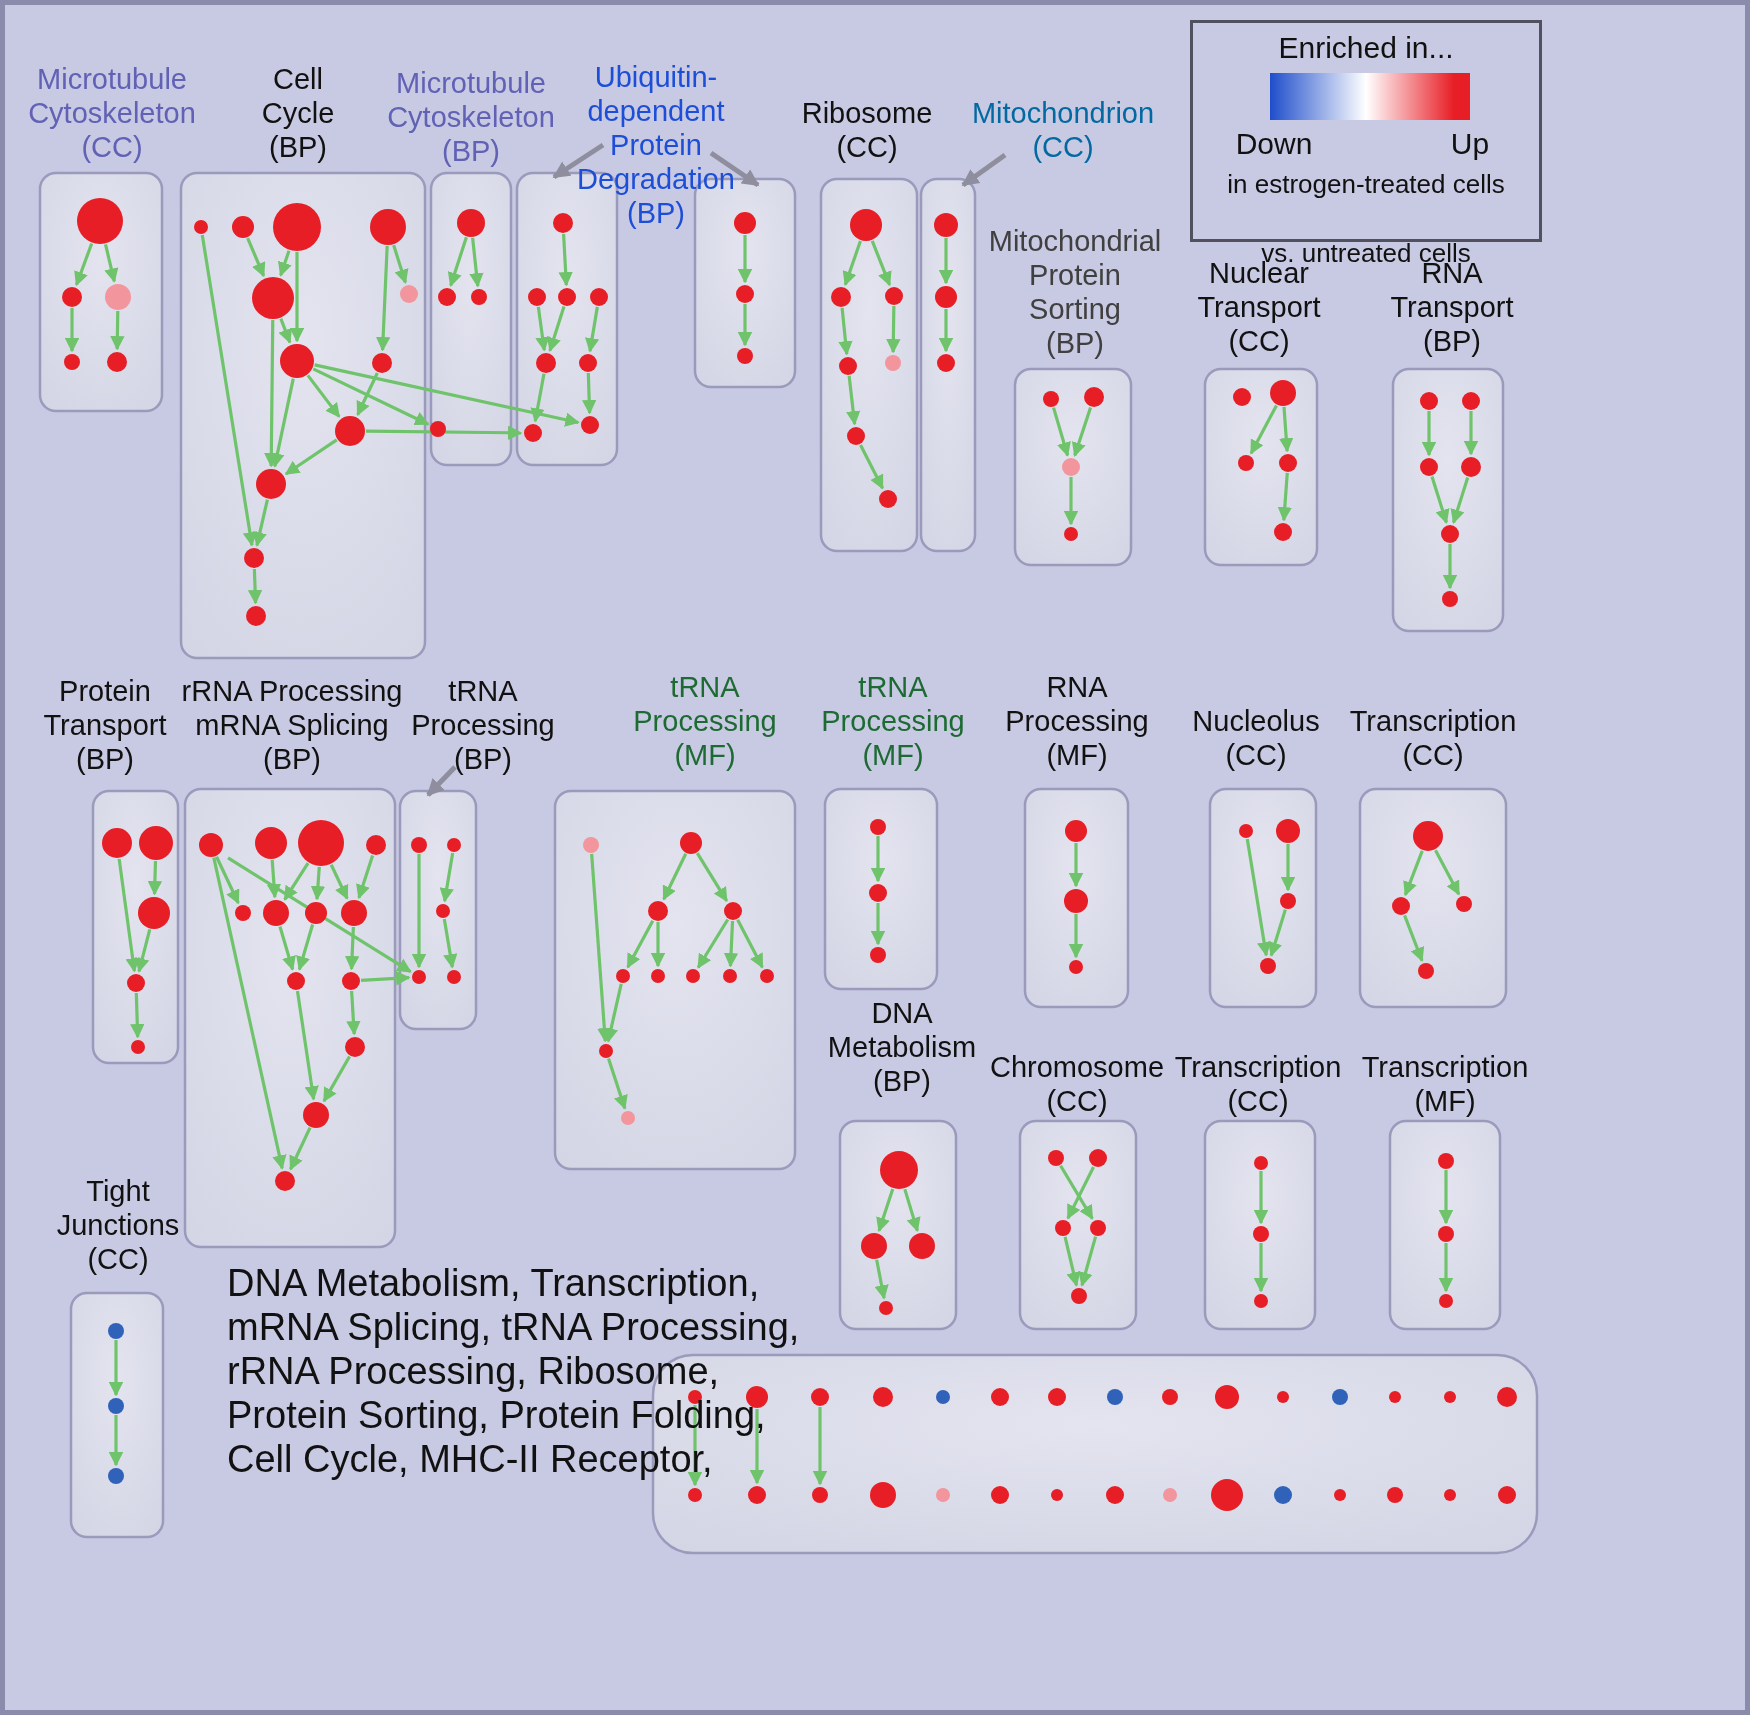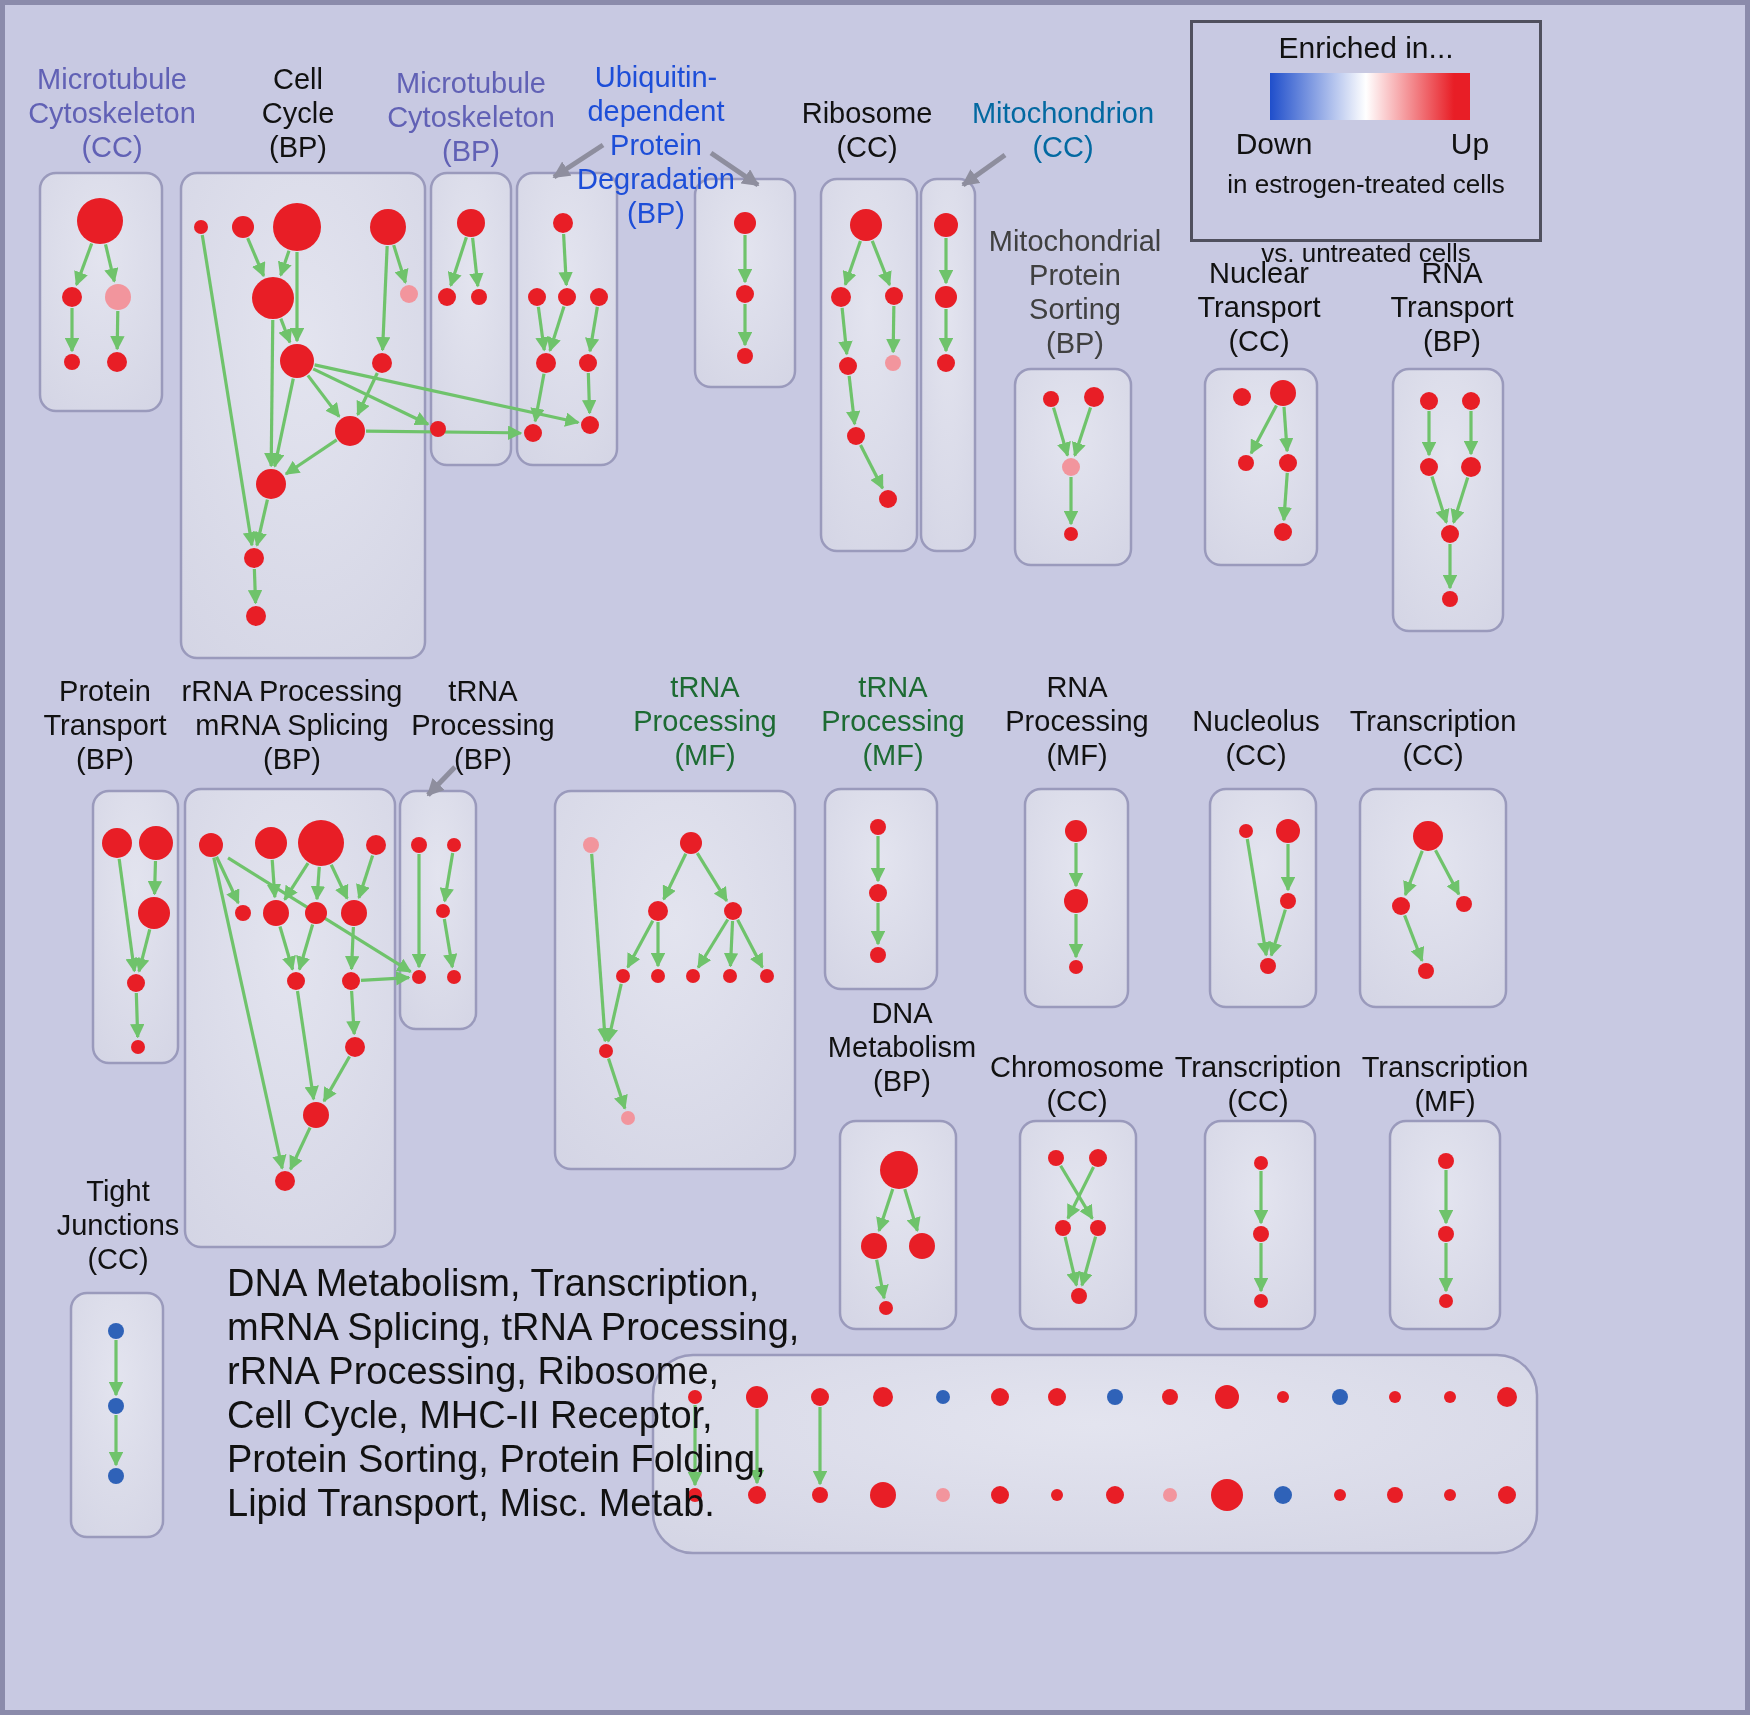--- a/index.html
+++ b/index.html
@@ -413,18 +413,17 @@
     <div class="legend-down">Down</div>
     <div class="legend-up">Up</div>
     <div class="legend-sub1">in estrogen-treated cells</div>
     <div class="legend-sub2">vs. untreated cells</div>
   </div>
 
   <div class="note" id="note">
       <div>DNA Metabolism, Transcription,</div>
       <div>mRNA Splicing, tRNA Processing,</div>
       <div>rRNA Processing, Ribosome,</div>
+      <div>Protein Sorting, Protein Folding,</div>
       <div>Cell Cycle, MHC-II Receptor,</div>
-      <div>Protein Sorting, Protein Folding,</div>
-      <div>Lipid Transport, Misc. Metab.</div>
     </div>
 
 </div>
 
 </body></html>

